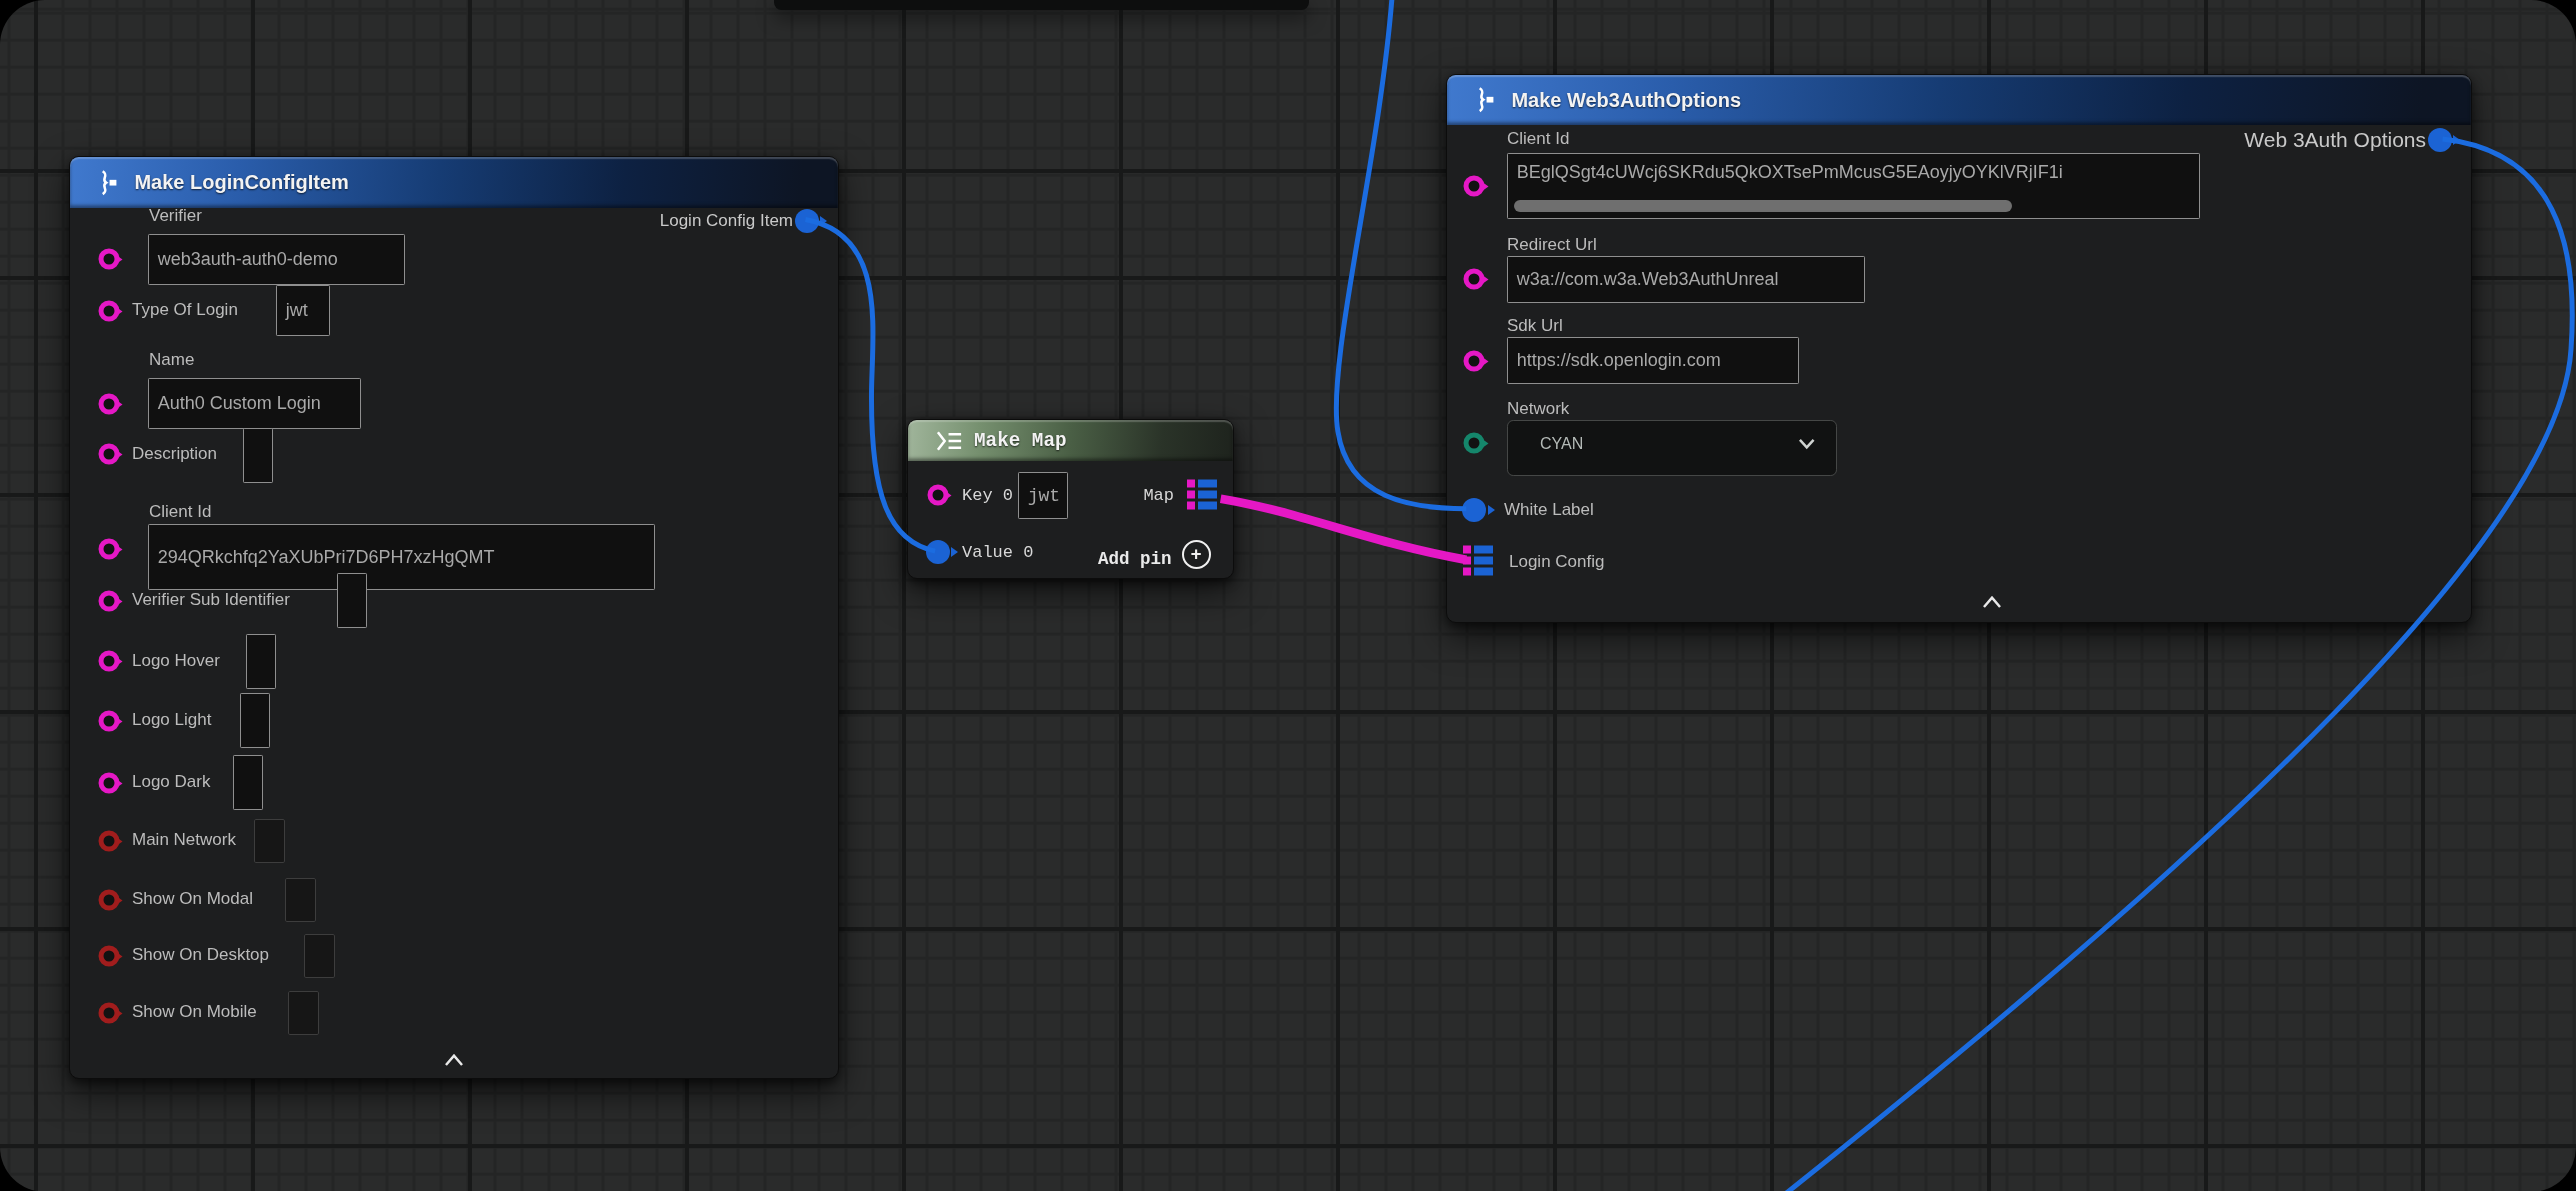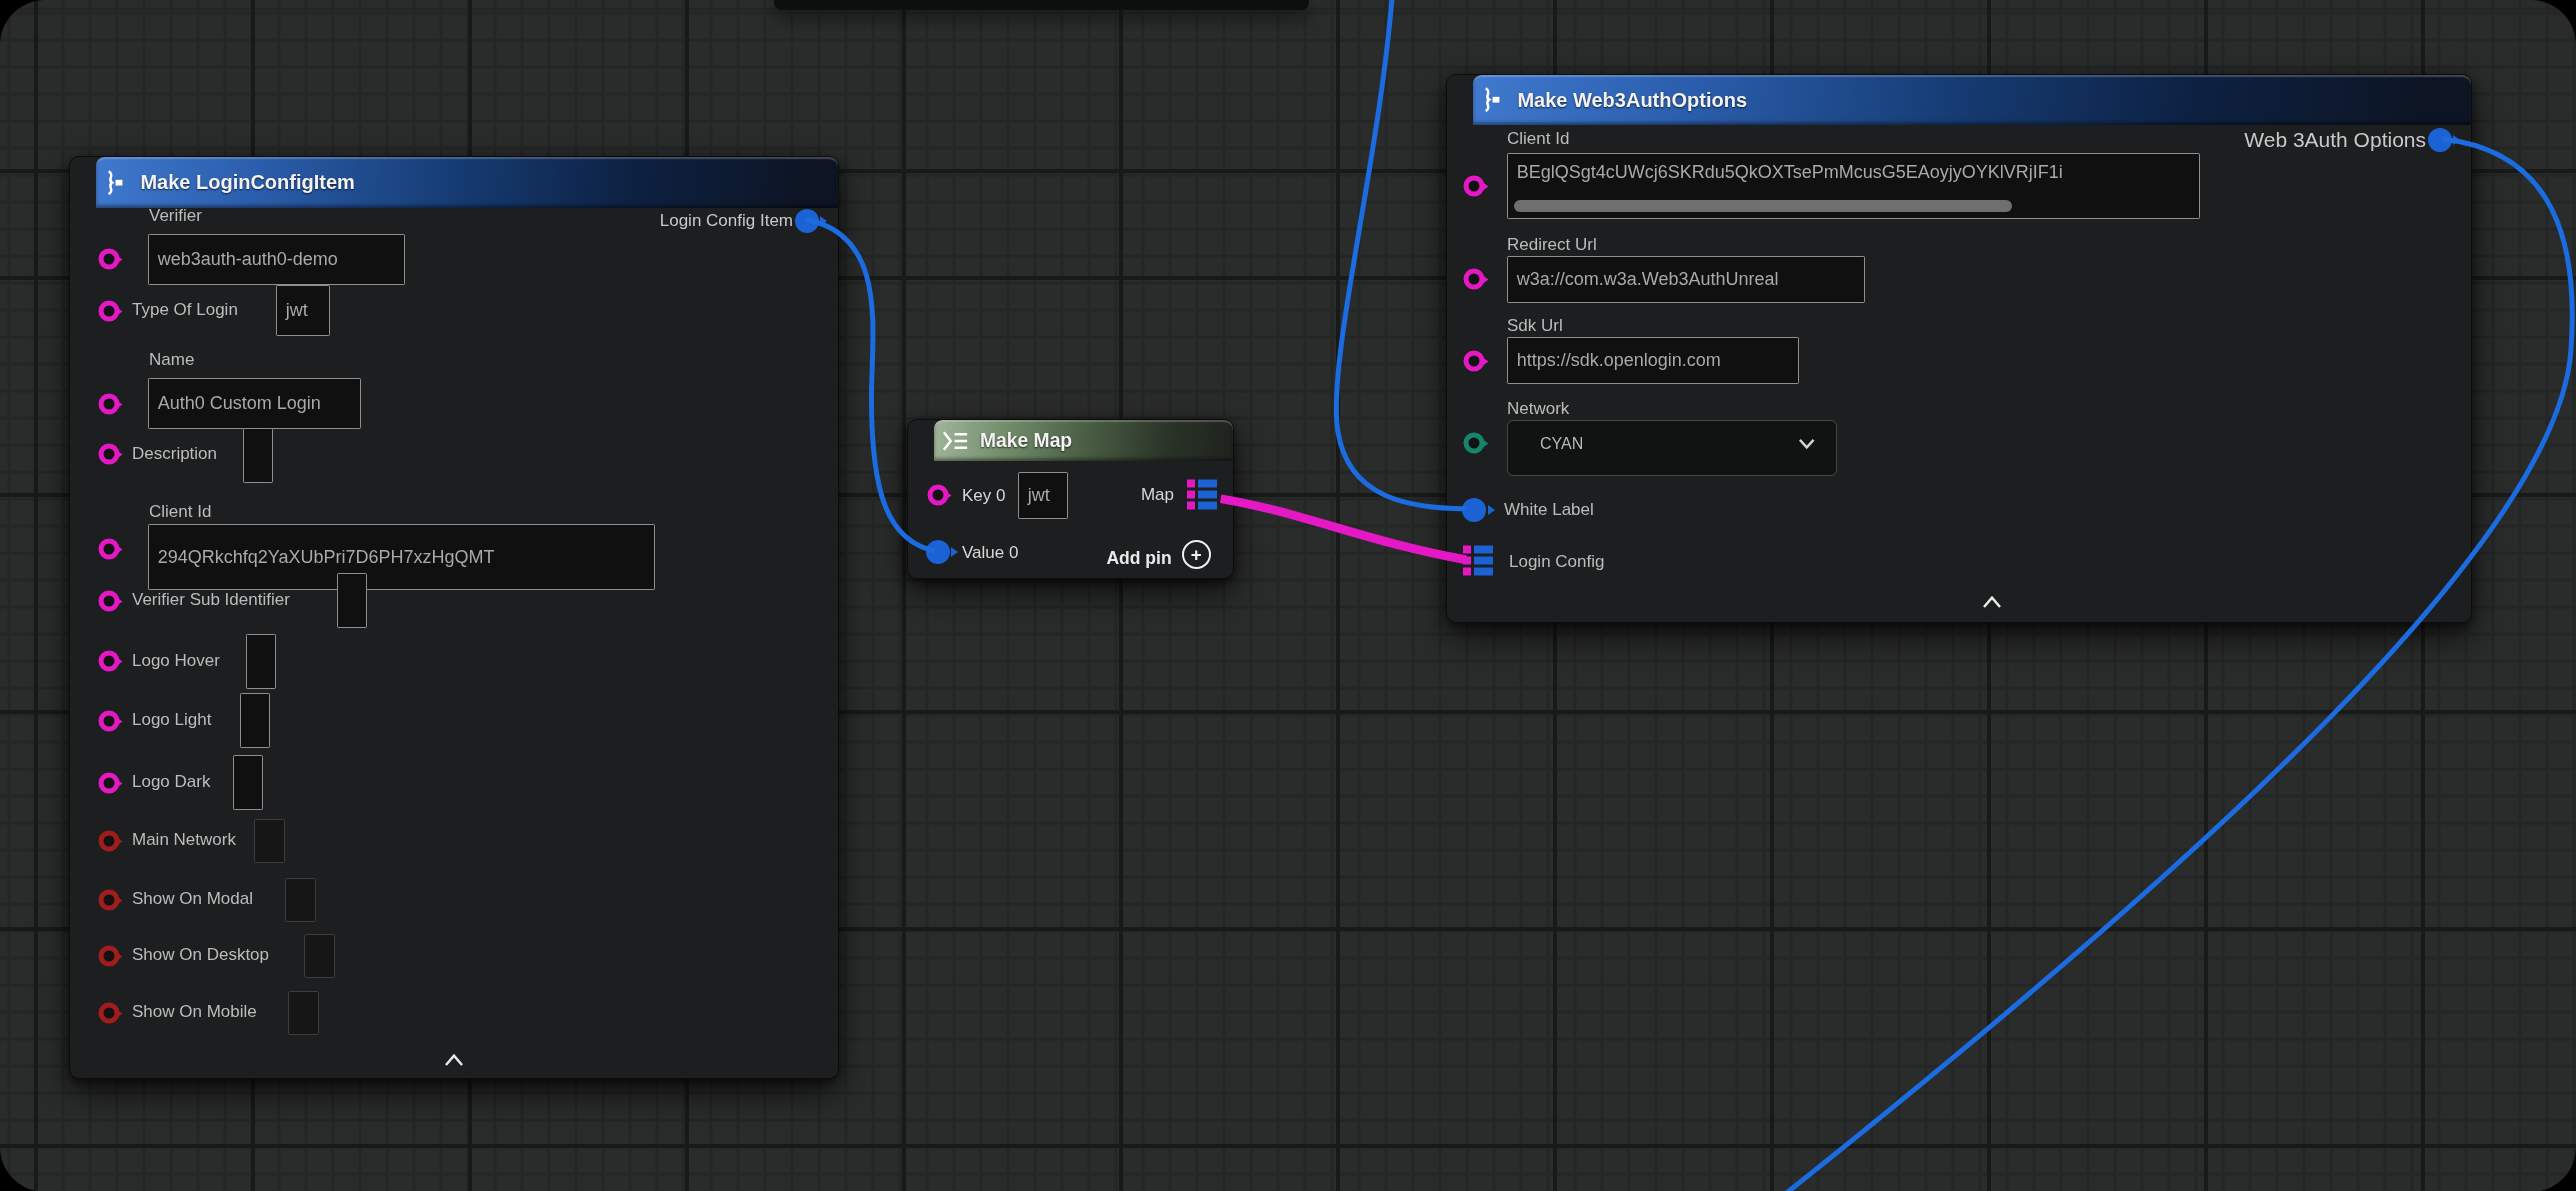--- a/index.html
+++ b/index.html
@@ -15,23 +15,22 @@
       repeating-linear-gradient(0deg,#242525 0,#242525 2.5px,transparent 2.5px,transparent 27px);
     background-position:34px 173px,34px 173px,7.5px 10.6px,7.5px 10.6px;
   }
   .node{
     position:absolute;background:#1d1e1f;border:1.2px solid #0c0c0c;border-radius:10px;
     box-shadow:0 13.7px 34px rgba(0,0,0,.62),0 3.7px 10px rgba(0,0,0,.5);
     z-index:2;
   }
   .node-header{
     position:absolute;left:0;top:0;right:0;border-radius:8.7px 8.7px 0 0;
-    display:flex;align-items:center;gap:10px;padding-left:7px;box-sizing:border-box;
+    display:flex;align-items:center;gap:10px;padding-left:27px;box-sizing:border-box;
     box-shadow:inset 0 1.9px 1.2px rgba(255,255,255,.22), inset 0 -2.5px 3.7px rgba(0,0,0,.45);
-    margin-left:26px;
   }
   .hdr-blue{background:linear-gradient(95deg,#4079ce 0%,#2a5dab 22%,#163c74 48%,#0d2142 72%,#0d1524 95%);}
   .hdr-green{background:linear-gradient(95deg,#a0b59b 0%,#76906f 22%,#4a5f45 50%,#2a3328 78%,#1e231d 100%);}
   .node-title{font-weight:bold;color:#f3f3f3;text-shadow:0 1.2px 1.9px rgba(0,0,0,.7);}
   .lbl{position:absolute;color:#bcbcbc;white-space:nowrap;}
   .field{
     position:absolute;background:#101010;border:1.9px solid #8f8f8f;border-radius:1.2px;
     color:#a9a9a9;white-space:nowrap;overflow:hidden;box-sizing:border-box;
     display:flex;align-items:center;padding:0 8.7px;
   }
@@ -138,21 +137,21 @@
 
     <div class="lbl" style="left:62px;top:845px;font-size:17px;">Show On Mobile</div>
     <div class="boolbox" style="left:218px;top:834px;width:31px;height:44px;"></div>
     <span class="pin hollow" style="--c:#a11d1d;left:39px;top:856px;"></span>
 
     <svg class="chev-collapse" style="left:384px;top:903px;" width="21" height="13.7" viewBox="0 0 34 22">
       <polyline points="4,19 17,4 30,19" fill="none" stroke="#e8e8e8" stroke-width="4"></polyline>
     </svg>
   </div>
 
-  <div class="node" style="left:907px;top:419px;width:325px;height:158px;">
+  <div class="node" style="left:907px;top:419px;width:325px;height:158px;font-family:Liberation Mono, monospace;">
     <div class="node-header hdr-green" style="height:41px;">
       <svg width="29" height="24" viewBox="0 0 30 24">
         <path d="M3 3 L10 12 L3 21" fill="none" stroke="#fff" stroke-width="2.6"></path>
         <line x1="14" y1="5" x2="27" y2="5" stroke="#fff" stroke-width="2.6"></line>
         <line x1="14" y1="12" x2="27" y2="12" stroke="#fff" stroke-width="2.6"></line>
         <line x1="14" y1="19" x2="27" y2="19" stroke="#fff" stroke-width="2.6"></line>
       </svg>
       <span class="node-title" style="font-size:19.3px;">Make Map</span>
     </div>
 

